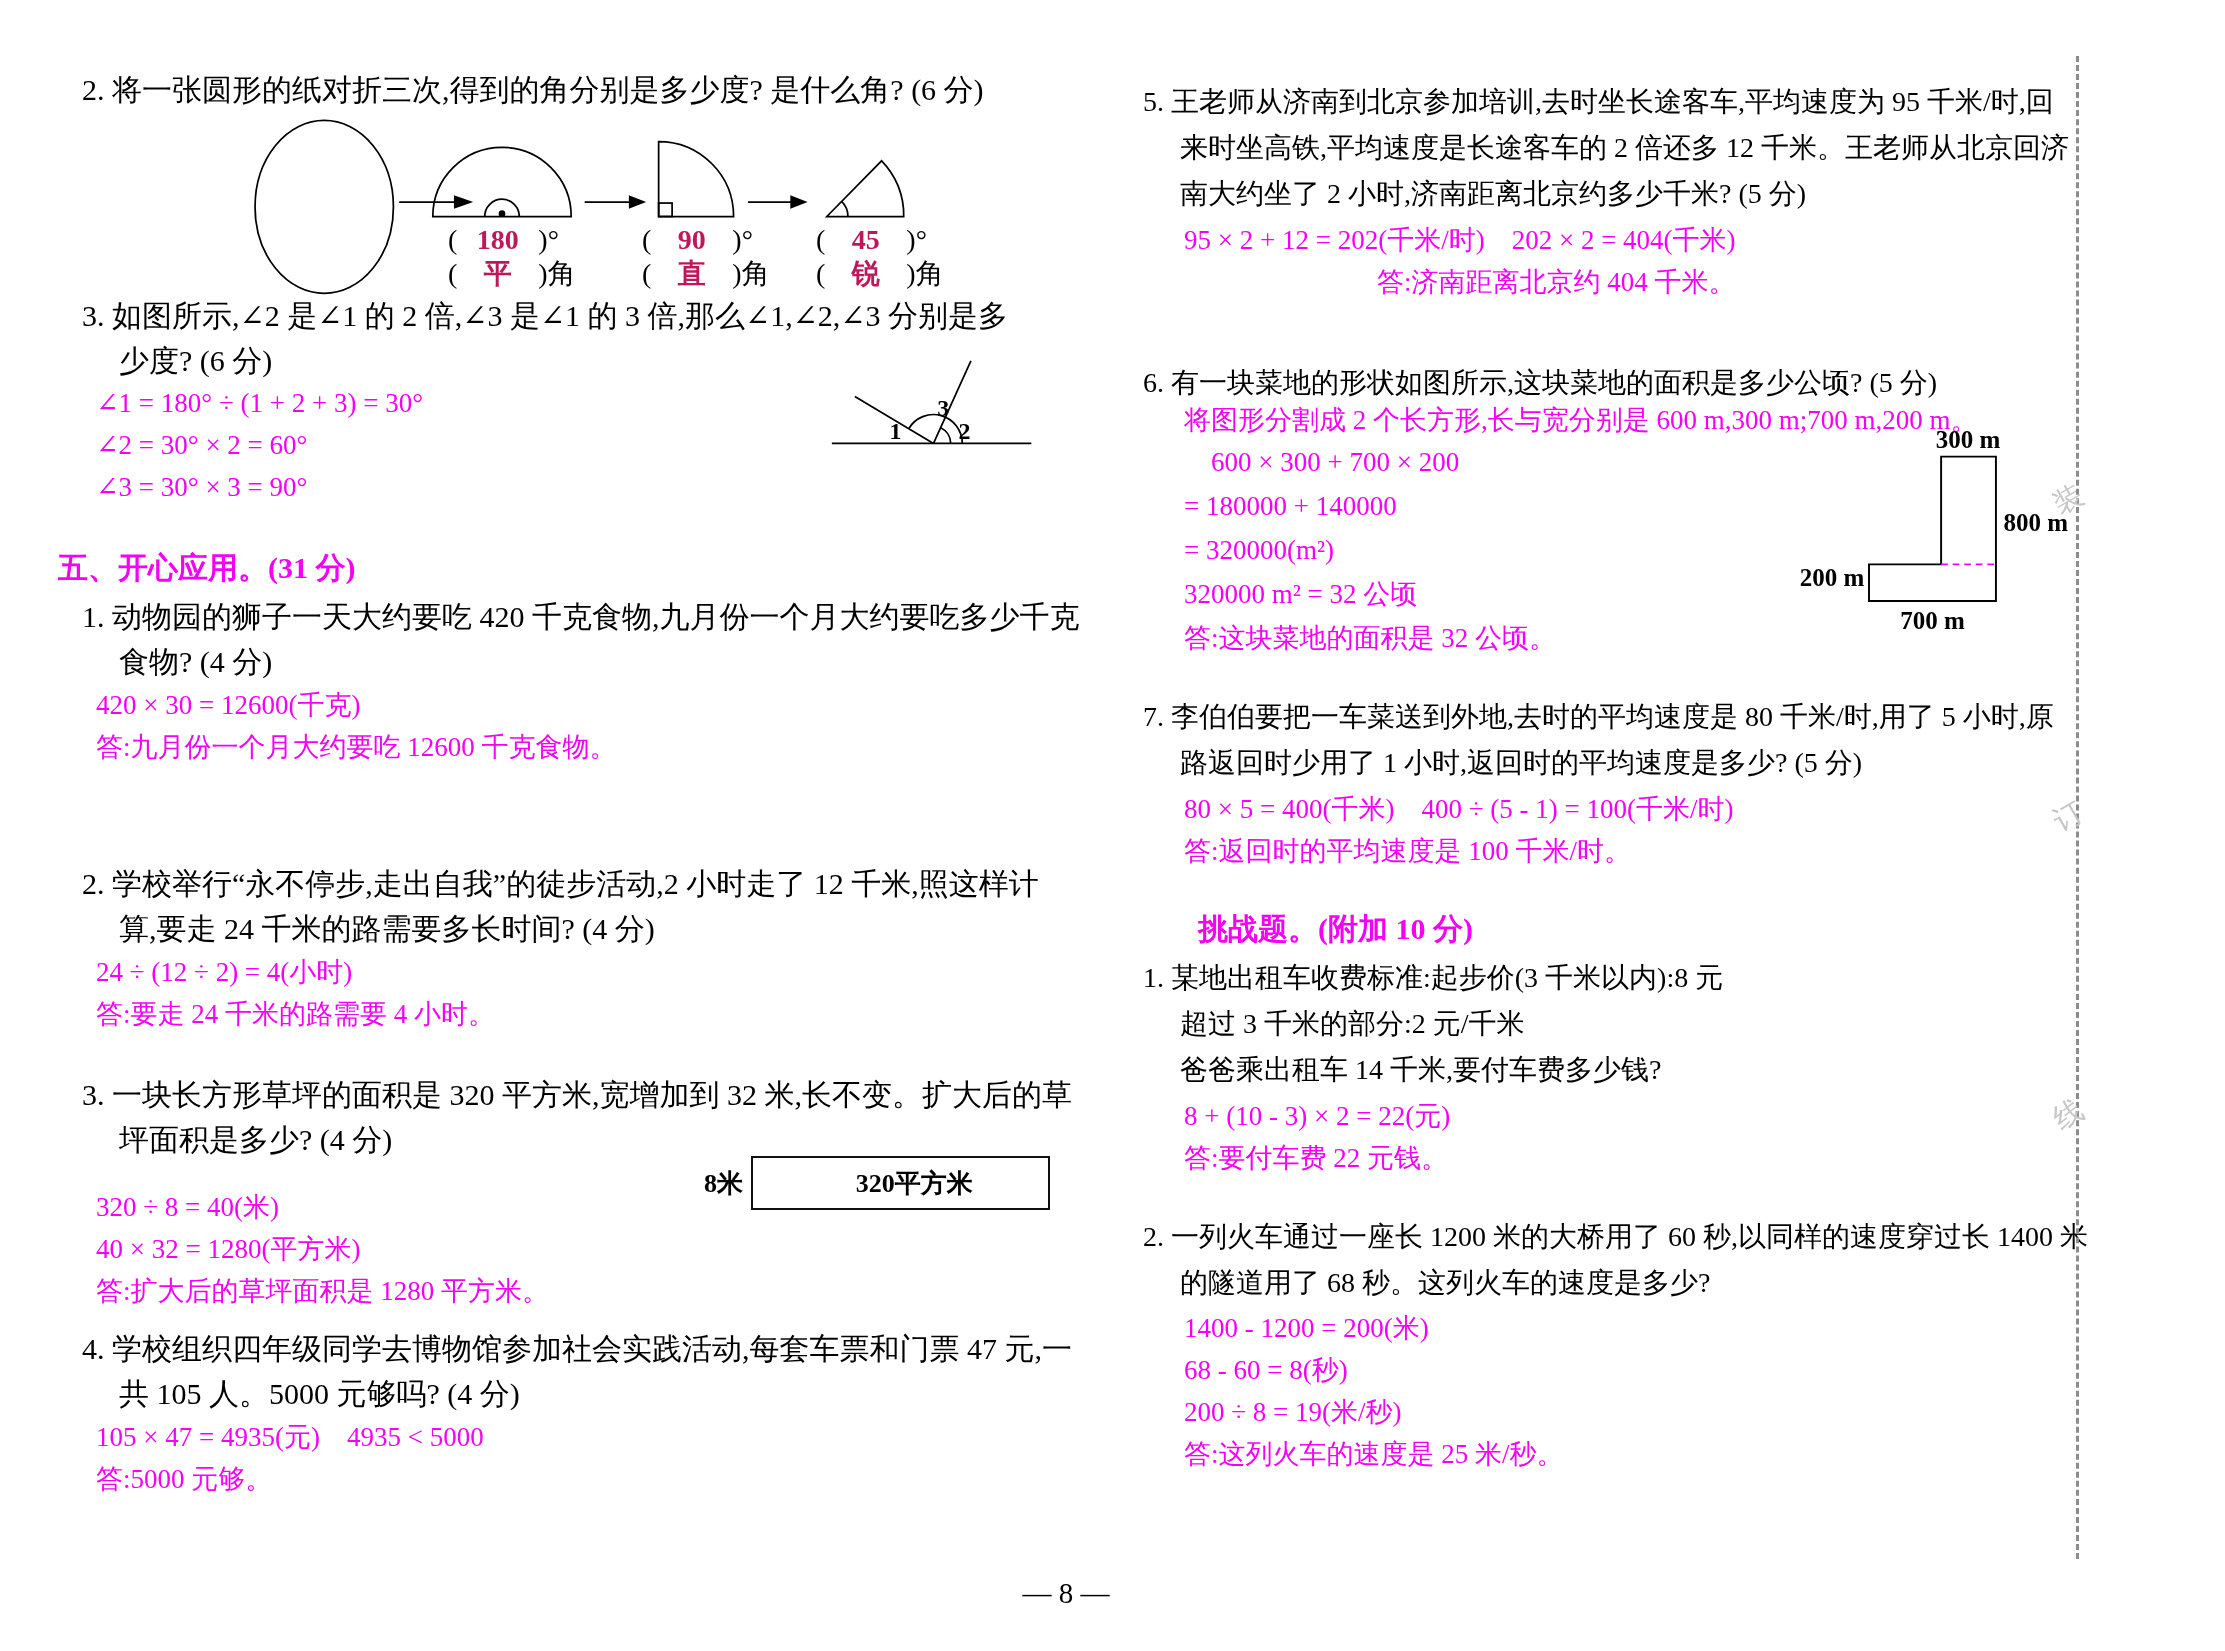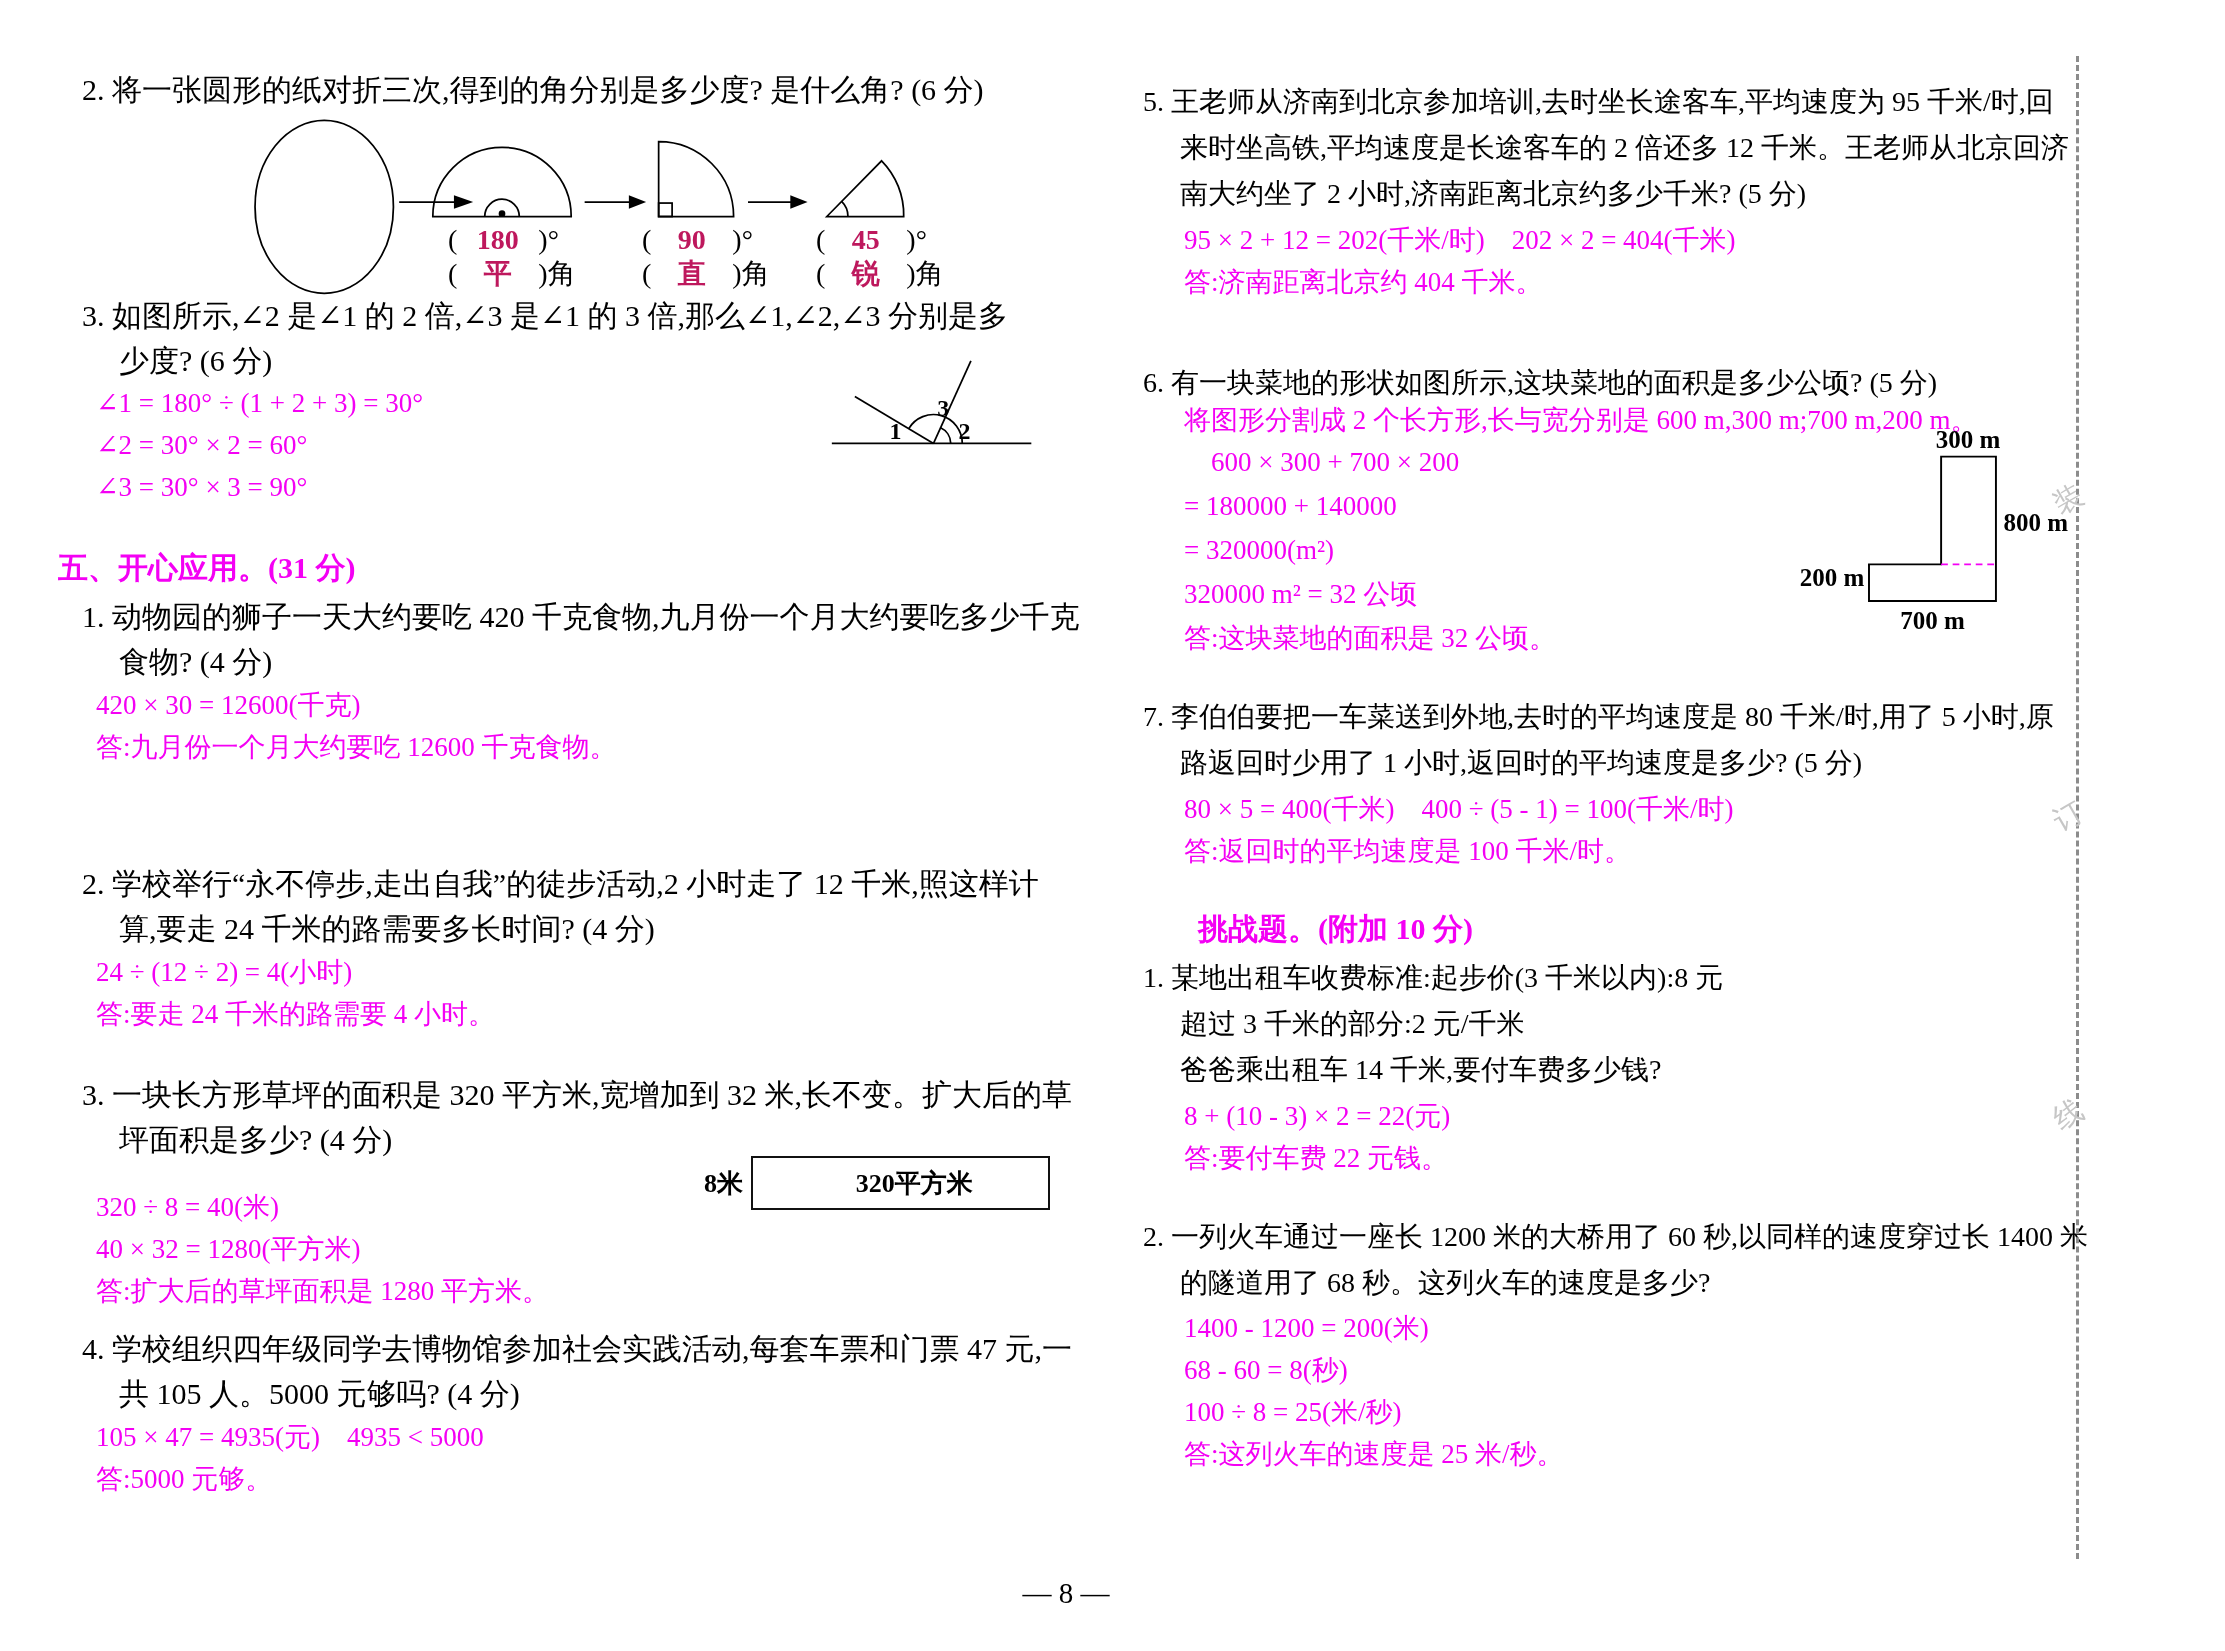--- a/index.html
+++ b/index.html
@@ -179,21 +179,21 @@
 <div class="abs ans" style="left:96px;top:1416px;">
     <div>105 × 47 = 4935(元)　4935 &lt; 5000</div>
     <div>答:5000 元够。</div>
   </div>
 
 <div class="abs qtext-r" style="left:1143px;top:79px;width:922px;">
     <div>5. 王老师从济南到北京参加培训,去时坐长途客车,平均速度为 95 千米/时,回</div>
     <div>来时坐高铁,平均速度是长途客车的 2 倍还多 12 千米。王老师从北京回济</div>
     <div>南大约坐了 2 小时,济南距离北京约多少千米? (5 分)</div>
   </div>
-<div class="abs ans" style="left:1184px;top:219px;">
+<div class="abs ans" style="left:1184px;top:219px;text-align:right;">
     <div>95 × 2 + 12 = 202(千米/时)　202 × 2 = 404(千米)</div>
     <div>答:济南距离北京约 404 千米。</div>
   </div>
 
 <div class="abs qtext-r" style="left:1143px;top:360px;width:922px;">
     <div>6. 有一块菜地的形状如图所示,这块菜地的面积是多少公顷? (5 分)</div>
   </div>
 <div class="abs ans" style="left:1184px;top:399px;">
   <div>将图形分割成 2 个长方形,长与宽分别是 600 m,300 m;700 m,200 m。</div>
 </div>
@@ -239,21 +239,21 @@
     <div>答:要付车费 22 元钱。</div>
   </div>
 
 <div class="abs qtext-r" style="left:1143px;top:1214px;width:922px;">
     <div>2. 一列火车通过一座长 1200 米的大桥用了 60 秒,以同样的速度穿过长 1400 米</div>
     <div>的隧道用了 68 秒。这列火车的速度是多少?</div>
   </div>
 <div class="abs ans" style="left:1184px;top:1307px;">
     <div>1400 - 1200 = 200(米)</div>
     <div>68 - 60 = 8(秒)</div>
-    <div>100 ÷ 8 = 25(米/秒)</div>
+    <div>200 ÷ 8 = 19(米/秒)</div>
     <div>答:这列火车的速度是 25 米/秒。</div>
   </div>
 
 <div class="abs bind-line" style="left:2076px;top:56px;"></div>
 <span class="bind-mark" style="left:2054px;top:480px;">装</span>
 <span class="bind-mark" style="left:2054px;top:797px;">订</span>
 <span class="bind-mark" style="left:2054px;top:1095px;">线</span>
 
 <div class="abs footer" style="left:970px;top:1577px;">— 8 —</div>
 

